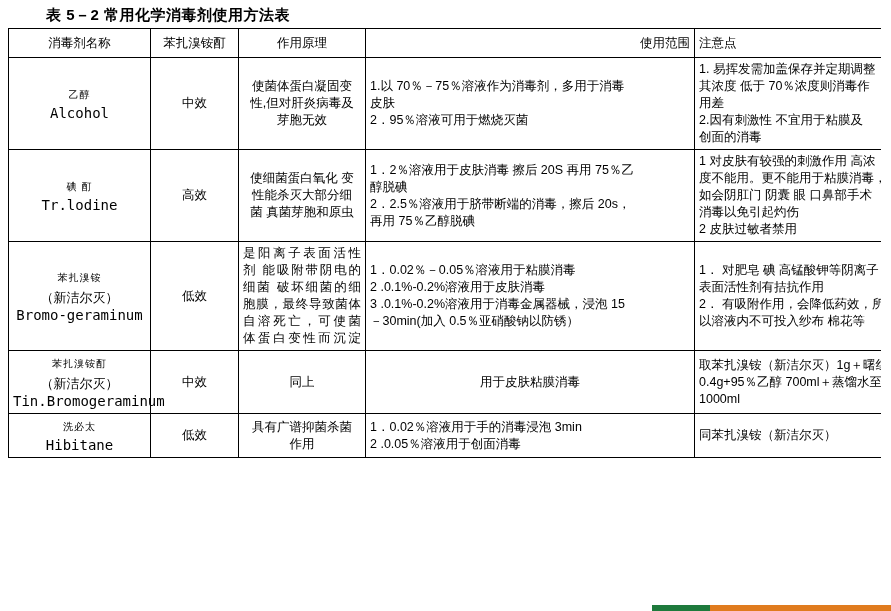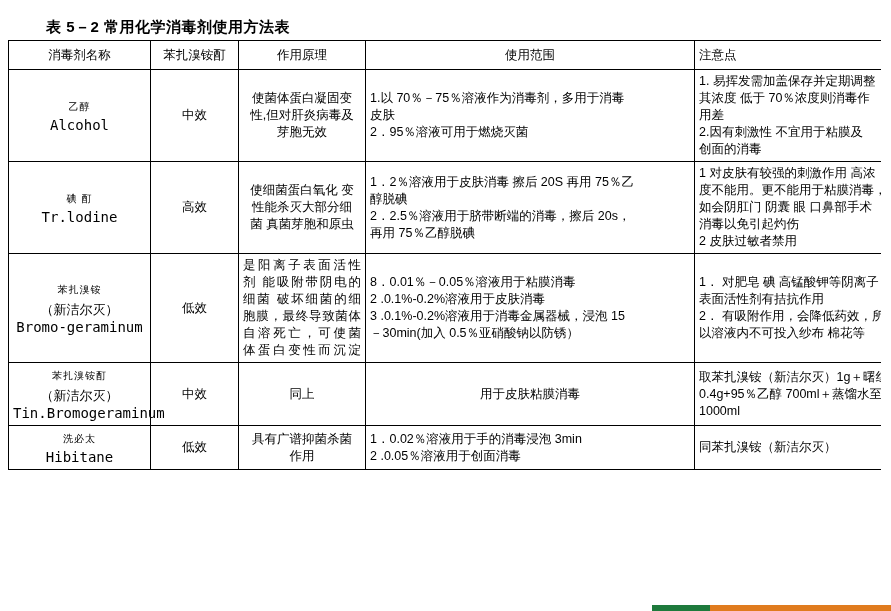--- a/index.html
+++ b/index.html
@@ -12,21 +12,21 @@
     height: 611px;
     overflow: hidden;
     font-family: "Liberation Sans", sans-serif;
     color: #000000;
   }
   .page {
     position: relative;
     width: 891px;
     height: 611px;
     box-sizing: border-box;
-    padding: 16px 8px;
+    padding: 4px 8px;
   }
   .doc-title {
     font-size: 15px;
     font-weight: bold;
     padding: 2px 0 4px 38px;
     letter-spacing: 0.5px;
     line-height: 18px;
   }
   table.main {
     border-collapse: collapse;
@@ -44,21 +44,21 @@
     text-align: center;
     font-weight: normal;
     font-size: 13px;
     height: 22px;
     padding: 2px 2px;
     margin-left: 8px;
   }
   .c-name { width: 133px; text-align: center; }
   .c-level { width: 79px; text-align: center; }
   .c-principle { width: 118px; text-align: center; }
-  .c-range { width: 320px; text-align: center; }
+  .c-range { width: 320px; text-align: right; }
   .c-notes { width: 215px; text-align: left; }
 
   td.cell-center { text-align: center; }
   td.cell-left { text-align: left; }
 
   .name-cn {
     display: block;
     font-size: 10px;
     line-height: 20px;
     letter-spacing: 1px;
@@ -204,21 +204,21 @@
               <span>是阳离子表面活性</span>
               <span>剂 能吸附带阴电的</span>
               <span>细菌 破坏细菌的细</span>
               <span>胞膜，最终导致菌体</span>
               <span>自溶死亡，可使菌</span>
               <span>体蛋白变性而沉淀</span>
             </div>
           </td>
           <td class="c-range cell-left">
             <div class="range-lines lines">
-              <span>8．0.01％－0.05％溶液用于粘膜消毒</span>
+              <span>1．0.02％－0.05％溶液用于粘膜消毒</span>
               <span>2 .0.1%-0.2%溶液用于皮肤消毒</span>
               <span>3 .0.1%-0.2%溶液用于消毒金属器械，浸泡 15</span>
               <span>－30min(加入 0.5％亚硝酸钠以防锈）</span>
             </div>
           </td>
           <td class="c-notes cell-left">
             <div class="notes-lines lines">
               <span>1． 对肥皂 碘 高锰酸钾等阴离子</span>
               <span>表面活性剂有拮抗作用</span>
               <span>2． 有吸附作用，会降低药效，所</span>

